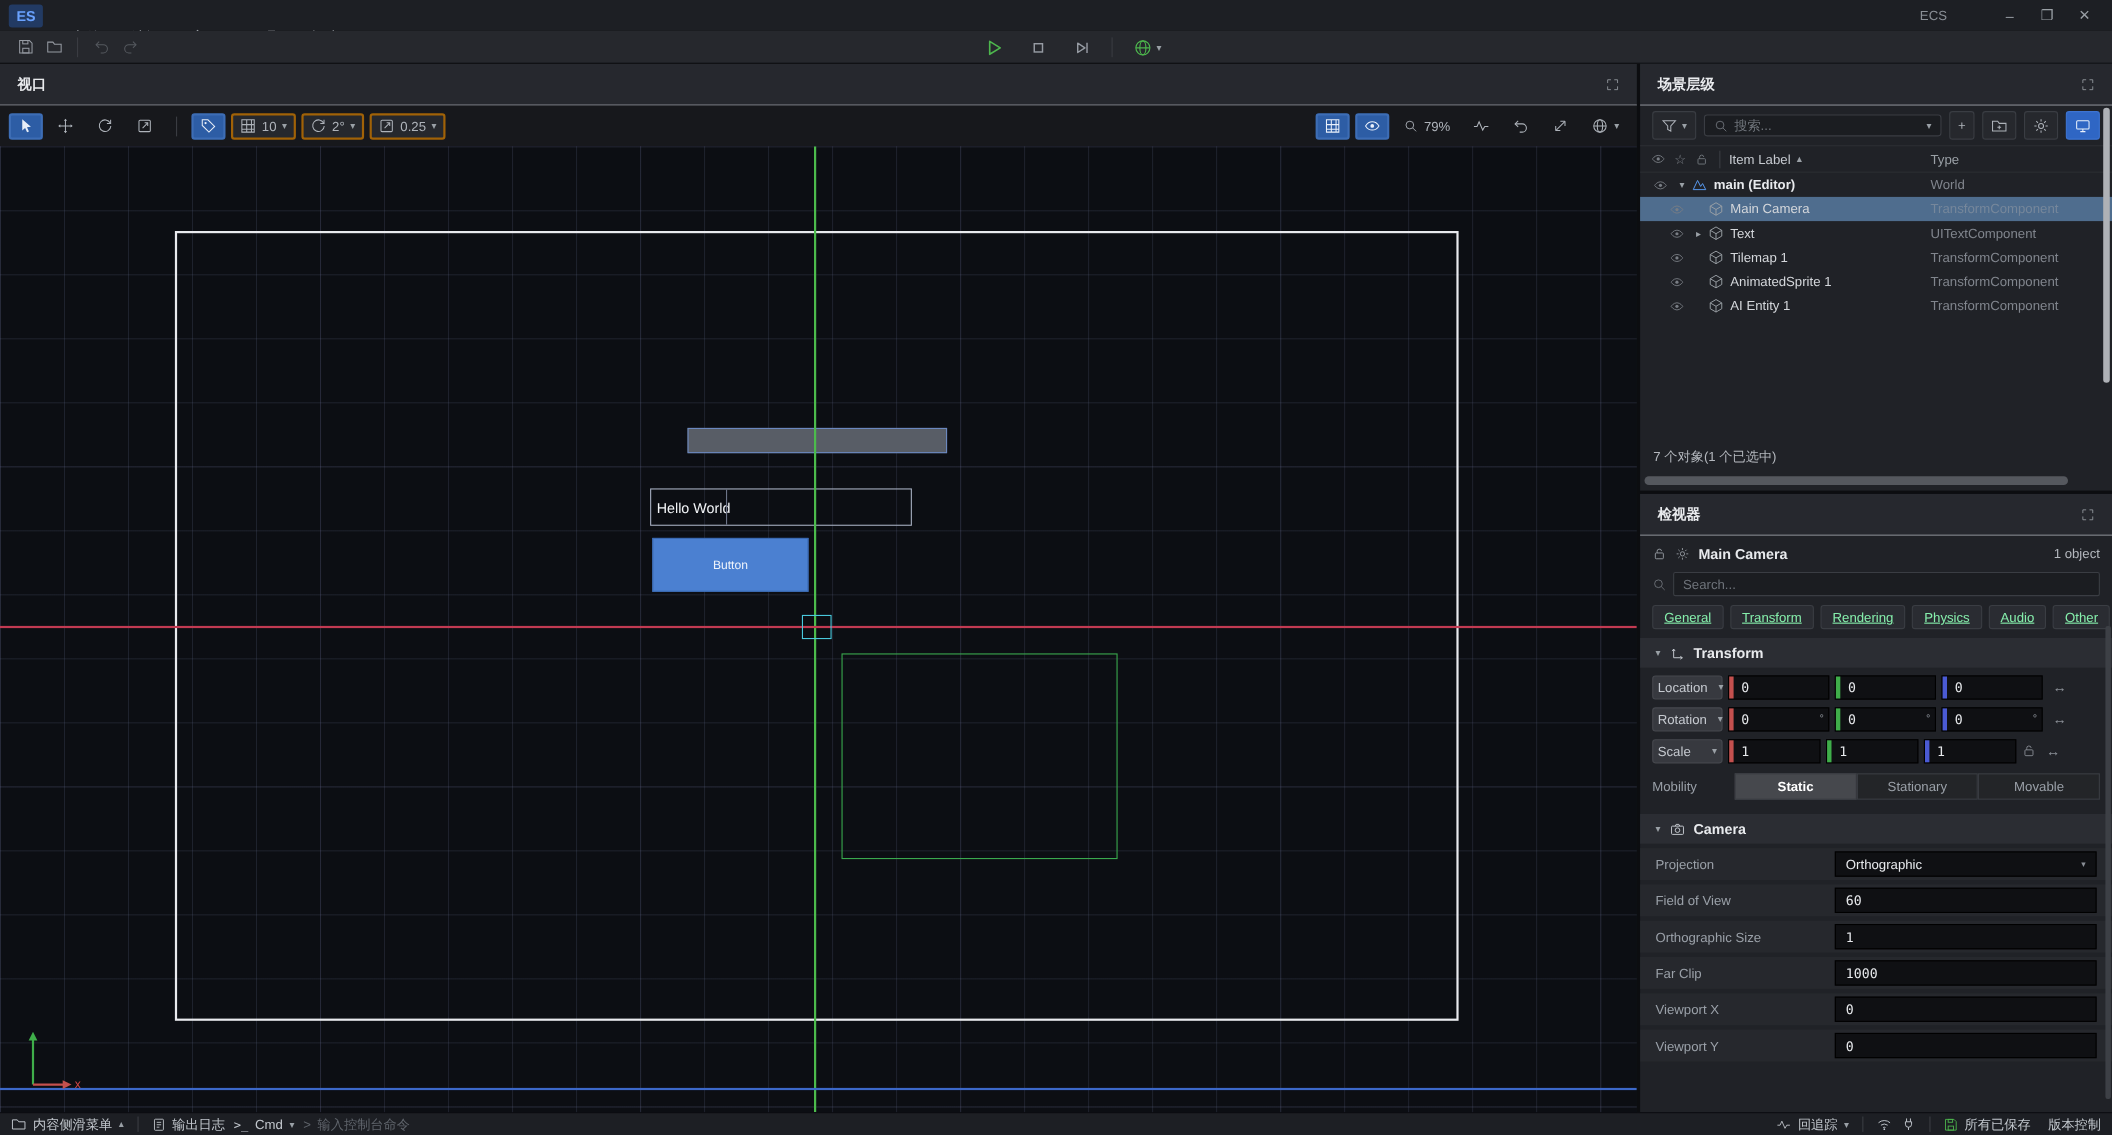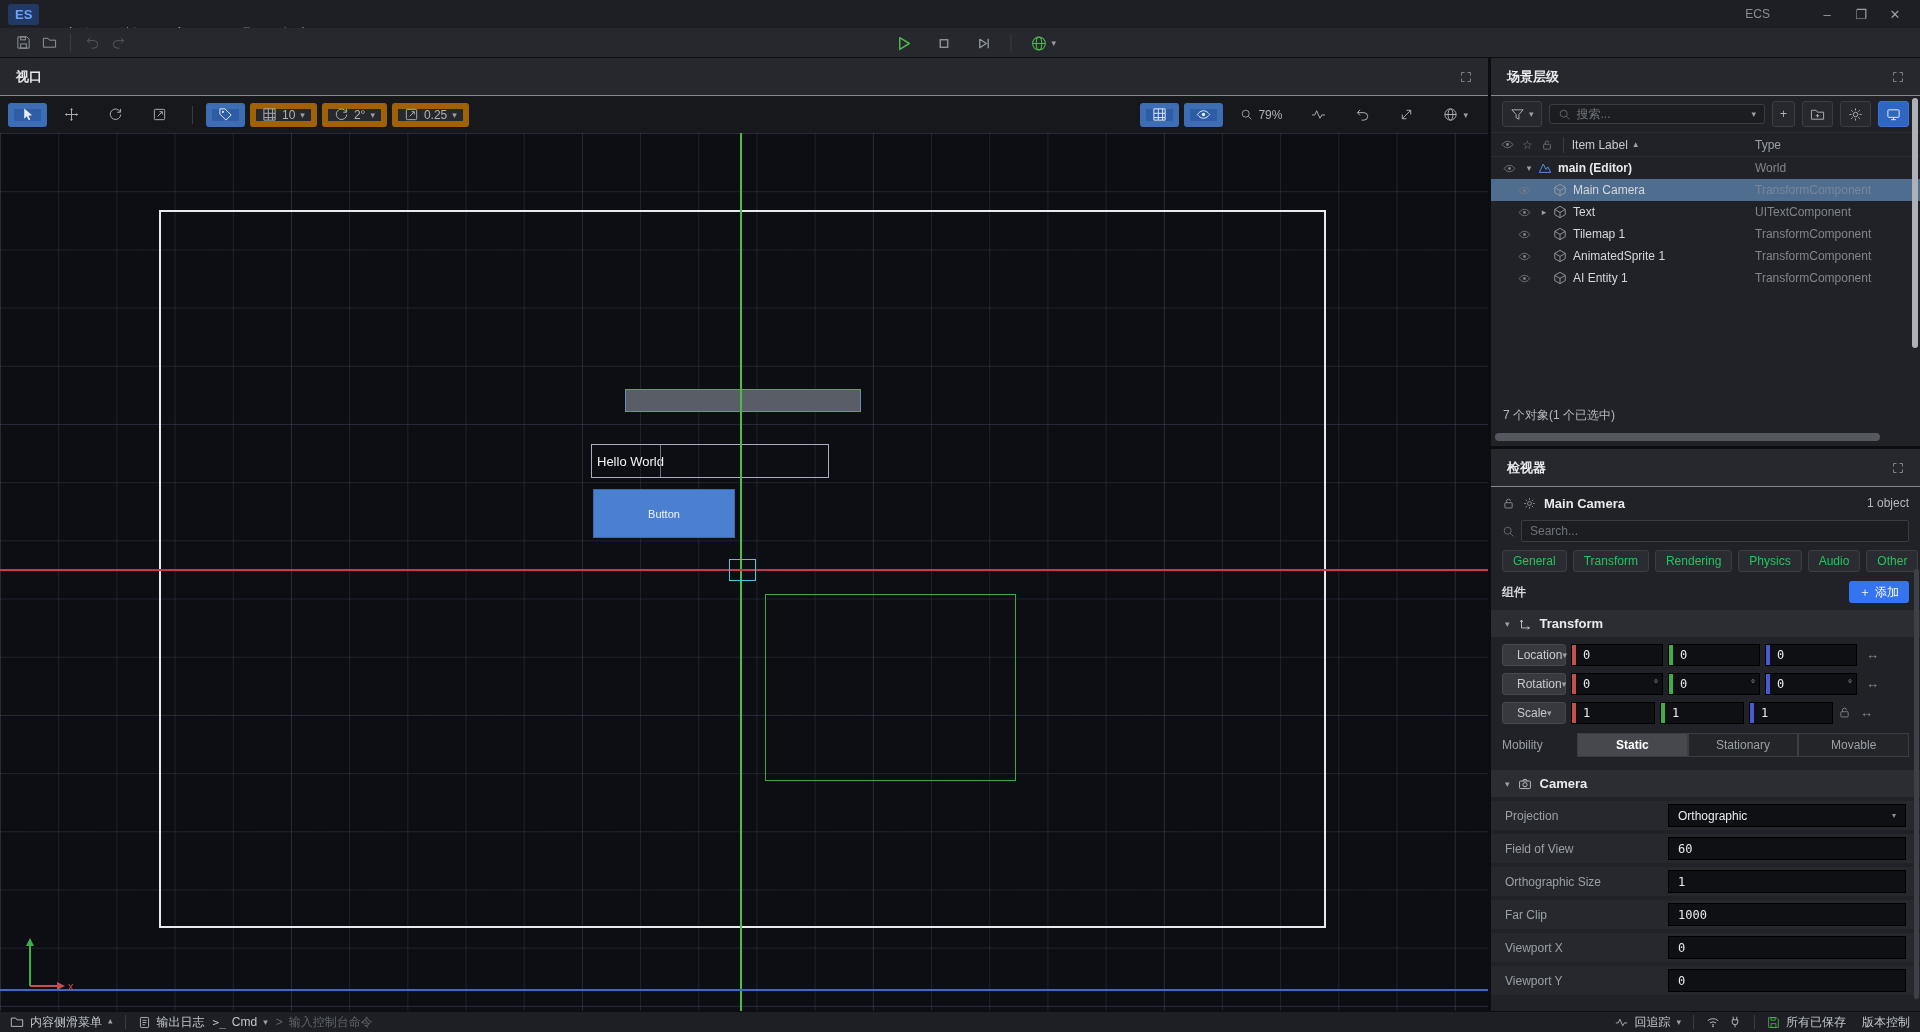--- a/index.html
+++ b/index.html
@@ -30,21 +30,21 @@
   
   .workspace { flex:1; display:flex; gap:3px; background:#0c0d10; min-height:0; }
 
   
   .vp { flex:1; display:flex; flex-direction:column; min-width:0; background:#17181c;text-align:right; }
   .panel-title { height:38px; background:#26282e; display:flex; align-items:center; padding:0 16px; border-bottom:1px solid #85888f; flex:0 0 auto; }
   .panel-title .t { font-weight:bold; color:#e8eaed; font-size:13px; }
   .panel-title .spacer { flex:1; }
   .panel-title .expand { color:#9aa0a6; }
   .vp-toolbar { height:37px; background:#17181c; display:flex; align-items:center; padding:0 8px; gap:5px; flex:0 0 auto; }
-  .vpt-btn { height:24px; min-width:28px; padding:0 6px; background:#26282d; border:6px solid #a16207; border-radius:3px; display:flex; align-items:center; justify-content:center; gap:5px; color:#aeb3ba; font-size:12px; }
+  .vpt-btn { height:24px; min-width:28px; padding:0 6px; background:#26282d; border:2px solid #a16207; border-radius:3px; display:flex; align-items:center; justify-content:center; gap:5px; color:#aeb3ba; font-size:12px; }
   .vpt-btn.active { background:#2d5da5; border-color:#3d6db5; color:#e8eef7; }
   .vpt-btn.plain { background:transparent; border-color:transparent; }
   .vp-spacer { flex:1; }
 
   
   .canvas { position:relative; flex:1; overflow:hidden; background-color:#0c0e13;
     background-image:
       linear-gradient(rgba(120,115,170,0.10) 1px, transparent 1px),
       linear-gradient(90deg, rgba(120,115,170,0.10) 1px, transparent 1px),
       linear-gradient(rgba(96,106,140,0.22) 1px, transparent 1px),
@@ -100,29 +100,29 @@
   .h-scrollbar { position:absolute; left:4px; bottom:5px; width:385px; height:8px; background:#55585e; border-radius:4px; }
   .v-scrollbar { position:absolute; right:2px; top:40px; width:6px; height:250px; background:#aeb1b6; border-radius:3px; }
 
   
   .insp-obj-row { height:24px; display:flex; align-items:center; padding:0 11px; gap:8px; flex:0 0 auto; margin-top:4px; }
   .insp-obj-row .name { font-weight:bold; color:#e8eaed; font-size:13px; flex:1; }
   .insp-obj-row .cnt { color:#b4b8be; }
   .insp-search { height:24px; margin:4px 11px 0; display:flex; align-items:center; gap:6px; flex:0 0 auto; }
   .insp-search .box { flex:1; height:22px; background:#1b1d21; border:1px solid #3a3d43; border-radius:2px; display:flex; align-items:center; padding:0 8px; color:#6f747b; }
   .insp-tabs { display:flex; gap:6px; padding:7px 11px 5px; flex:0 0 auto; }
-  .tab { height:22px; padding:0 10px; background:#2a2c32; border:1px solid #3a3d43; border-radius:3px; display:flex; align-items:center; color:#22c55e; font-size:12px; }
+  .tab { height:22px; padding:0 10px; background:#2a2c32; border:1px solid #3a3d43; border-radius:3px; display:flex; align-items:center; color:#86efac; font-size:12px;text-decoration:underline; }
   .comp-row { height:30px; display:flex; align-items:center; padding:0 11px; flex:0 0 auto; }
   .comp-row .lbl { font-weight:bold; color:#d4d7db; flex:1; }
   .add-btn { height:22px; padding:0 10px; background:#3574f0; border-radius:3px; color:#fff; display:flex; align-items:center; gap:4px; font-size:12px; }
   .sec-head { height:27px; background:#2b2d33; display:flex; align-items:center; gap:8px; padding:0 14px; color:#e8eaed; flex:0 0 auto; margin-top:3px; }
   .sec-head .chev { font-size:9px; }
   .sec-head .t { font-weight:bold; font-size:13px; }
   .tr-row { height:23px; display:flex; align-items:center; gap:5px; padding:0 11px; margin-top:6px; flex:0 0 auto; }
-  .tr-label { width:64px; height:22px; background:#37393f; border:1px solid #46484e; border-radius:3px; display:flex; align-items:center; justify-content:space-between; padding:0 14px; color:#c6cad0; }
+  .tr-label { width:64px; height:22px; background:#37393f; border:1px solid #46484e; border-radius:3px; display:flex; align-items:center; justify-content:space-between; padding:0 4px; color:#c6cad0;gap:10px; }
   .nfield { position:relative; width:92px; height:22px; background:#0f1013; border:1px solid #000; display:flex; align-items:center; }
   .nfield .bar { position:absolute; left:0; top:0; bottom:0; width:4px; }
   .nfield .val { font-family:"DejaVu Sans Mono",monospace; font-size:12px; color:#e8eaed; padding-left:11px; flex:1; }
   .nfield .deg { color:#8a8f96; font-size:10px; padding-right:4px; }
   .bar.r { background:#c4504e; } .bar.g { background:#3fae4a; } .bar.b { background:#4a5ad4; }
   .lr-ic { color:#8a8f96; font-size:13px; margin-left:4px; }
   .mob-row { height:26px; display:flex; align-items:center; padding:0 11px; margin-top:8px; flex:0 0 auto; }
   .mob-row .lbl { width:75px; color:#9aa0a8; }
   .seg { flex:1; display:flex; }
   .seg .opt { flex:1; height:24px; display:flex; align-items:center; justify-content:center; background:#232528; border:1px solid #3a3d43; color:#9aa0a8; }
@@ -646,24 +646,20 @@
         </div>
         <div class="insp-tabs">
           <span class="tab">General</span>
           <span class="tab">Transform</span>
           <span class="tab">Rendering</span>
           <span class="tab">Physics</span>
           <span class="tab">Audio</span>
           <span class="tab">Other</span>
 
         </div>
-        <div class="comp-row">
-          <span class="lbl">组件</span>
-          <span class="add-btn">＋ <span>添加</span></span>
-        </div>
 
         <div class="sec-head">
           <span class="chev">▾</span>
           <svg class="ic" style="width:14px;height:14px;color:#c6cad0">
               <use href="#i-axis"></use>
             </svg>
           <span class="t">Transform</span>
         </div>
 
         <div class="tr-row">

